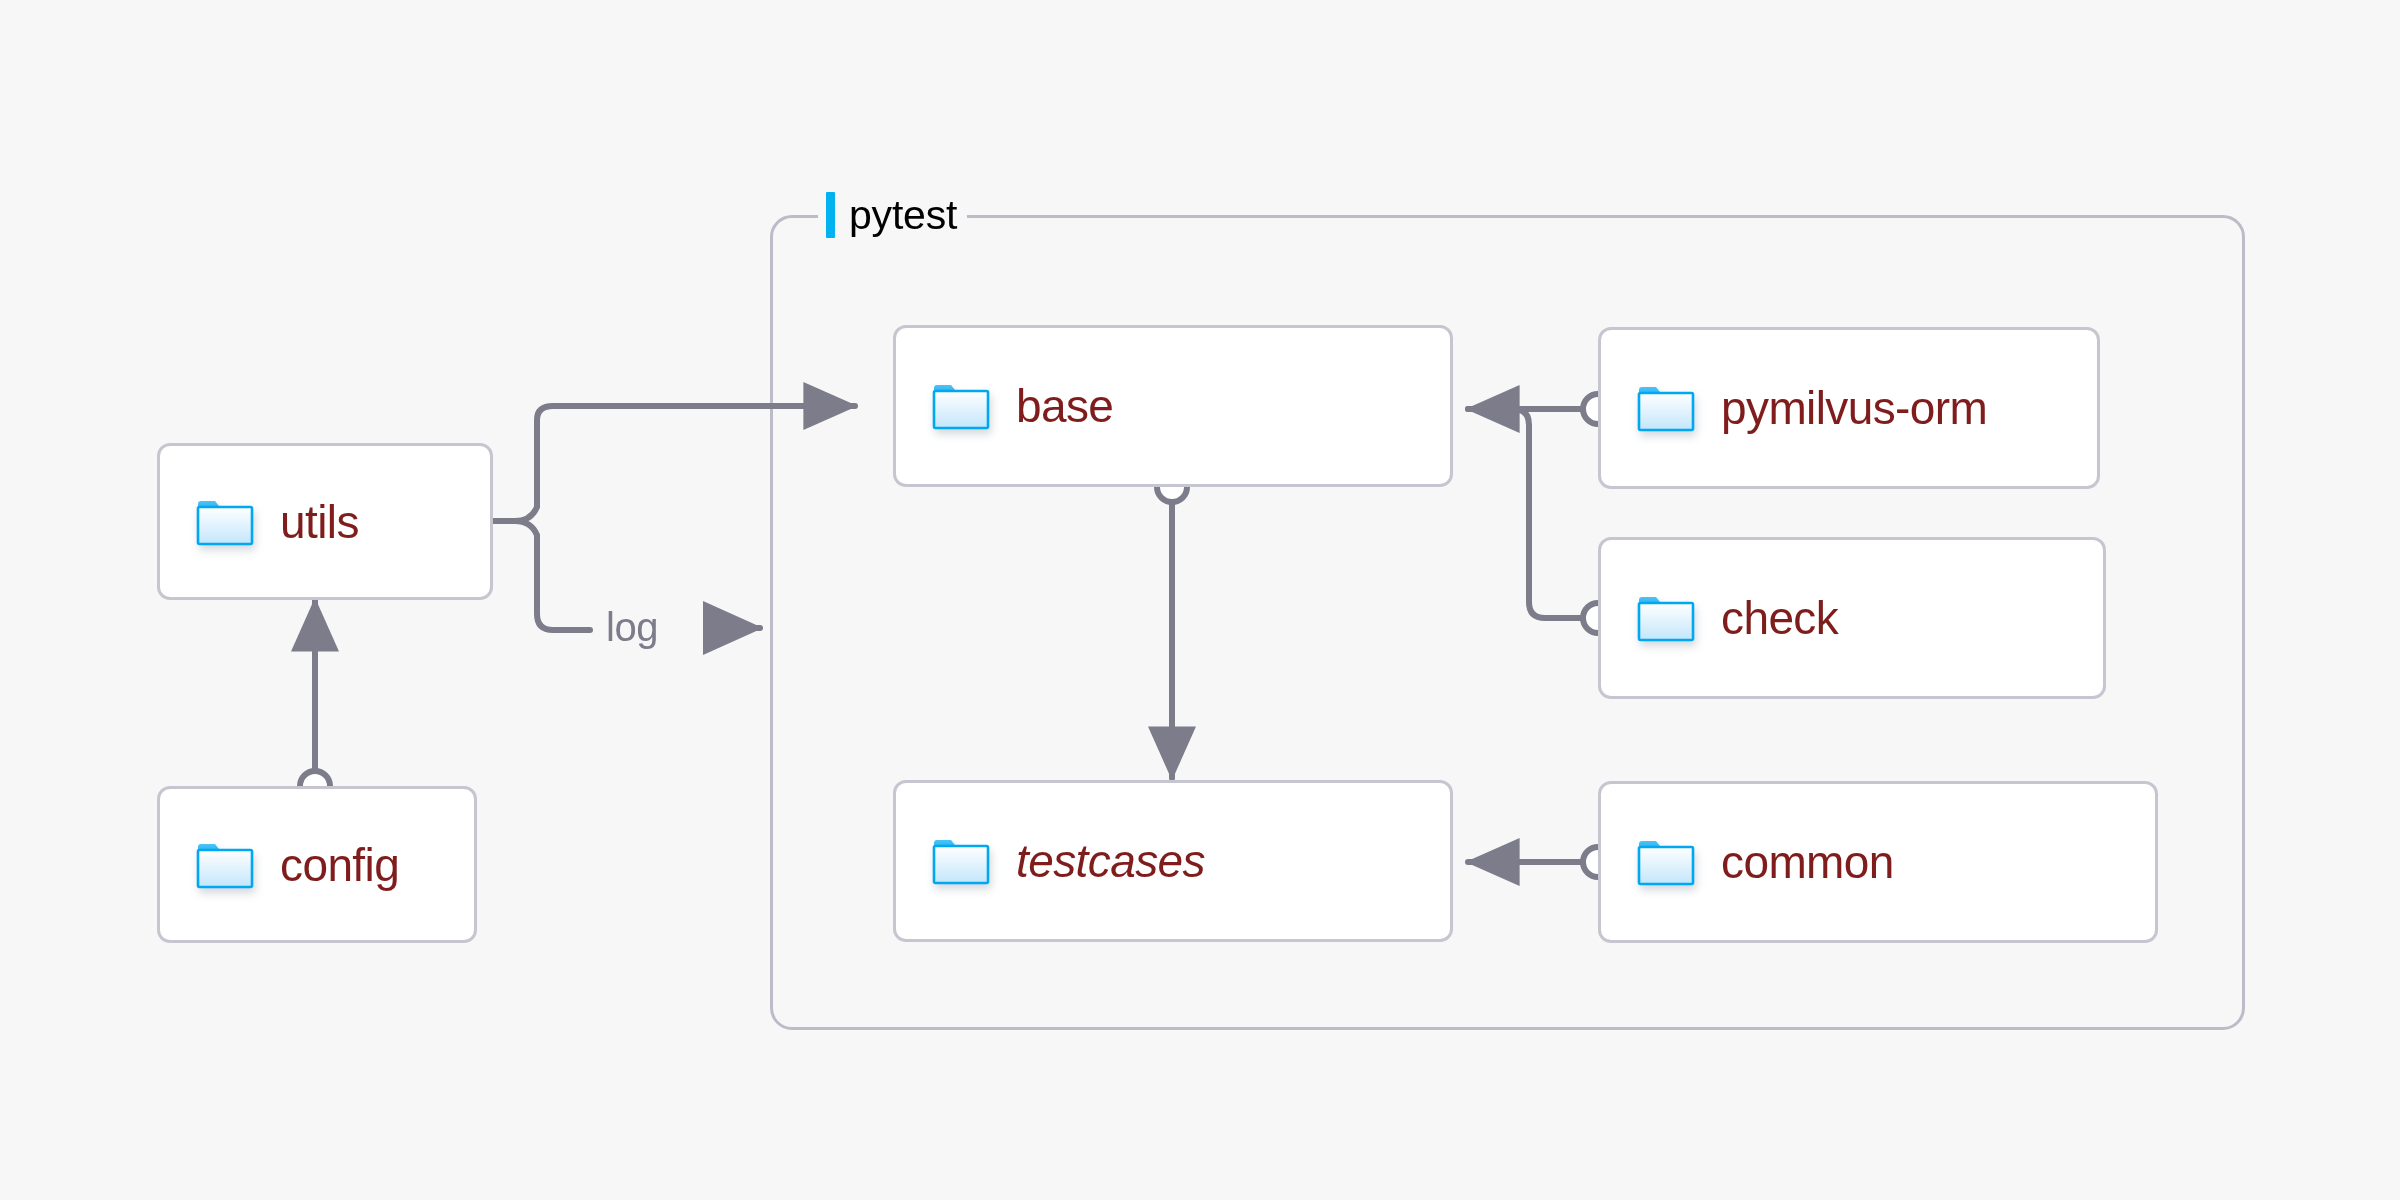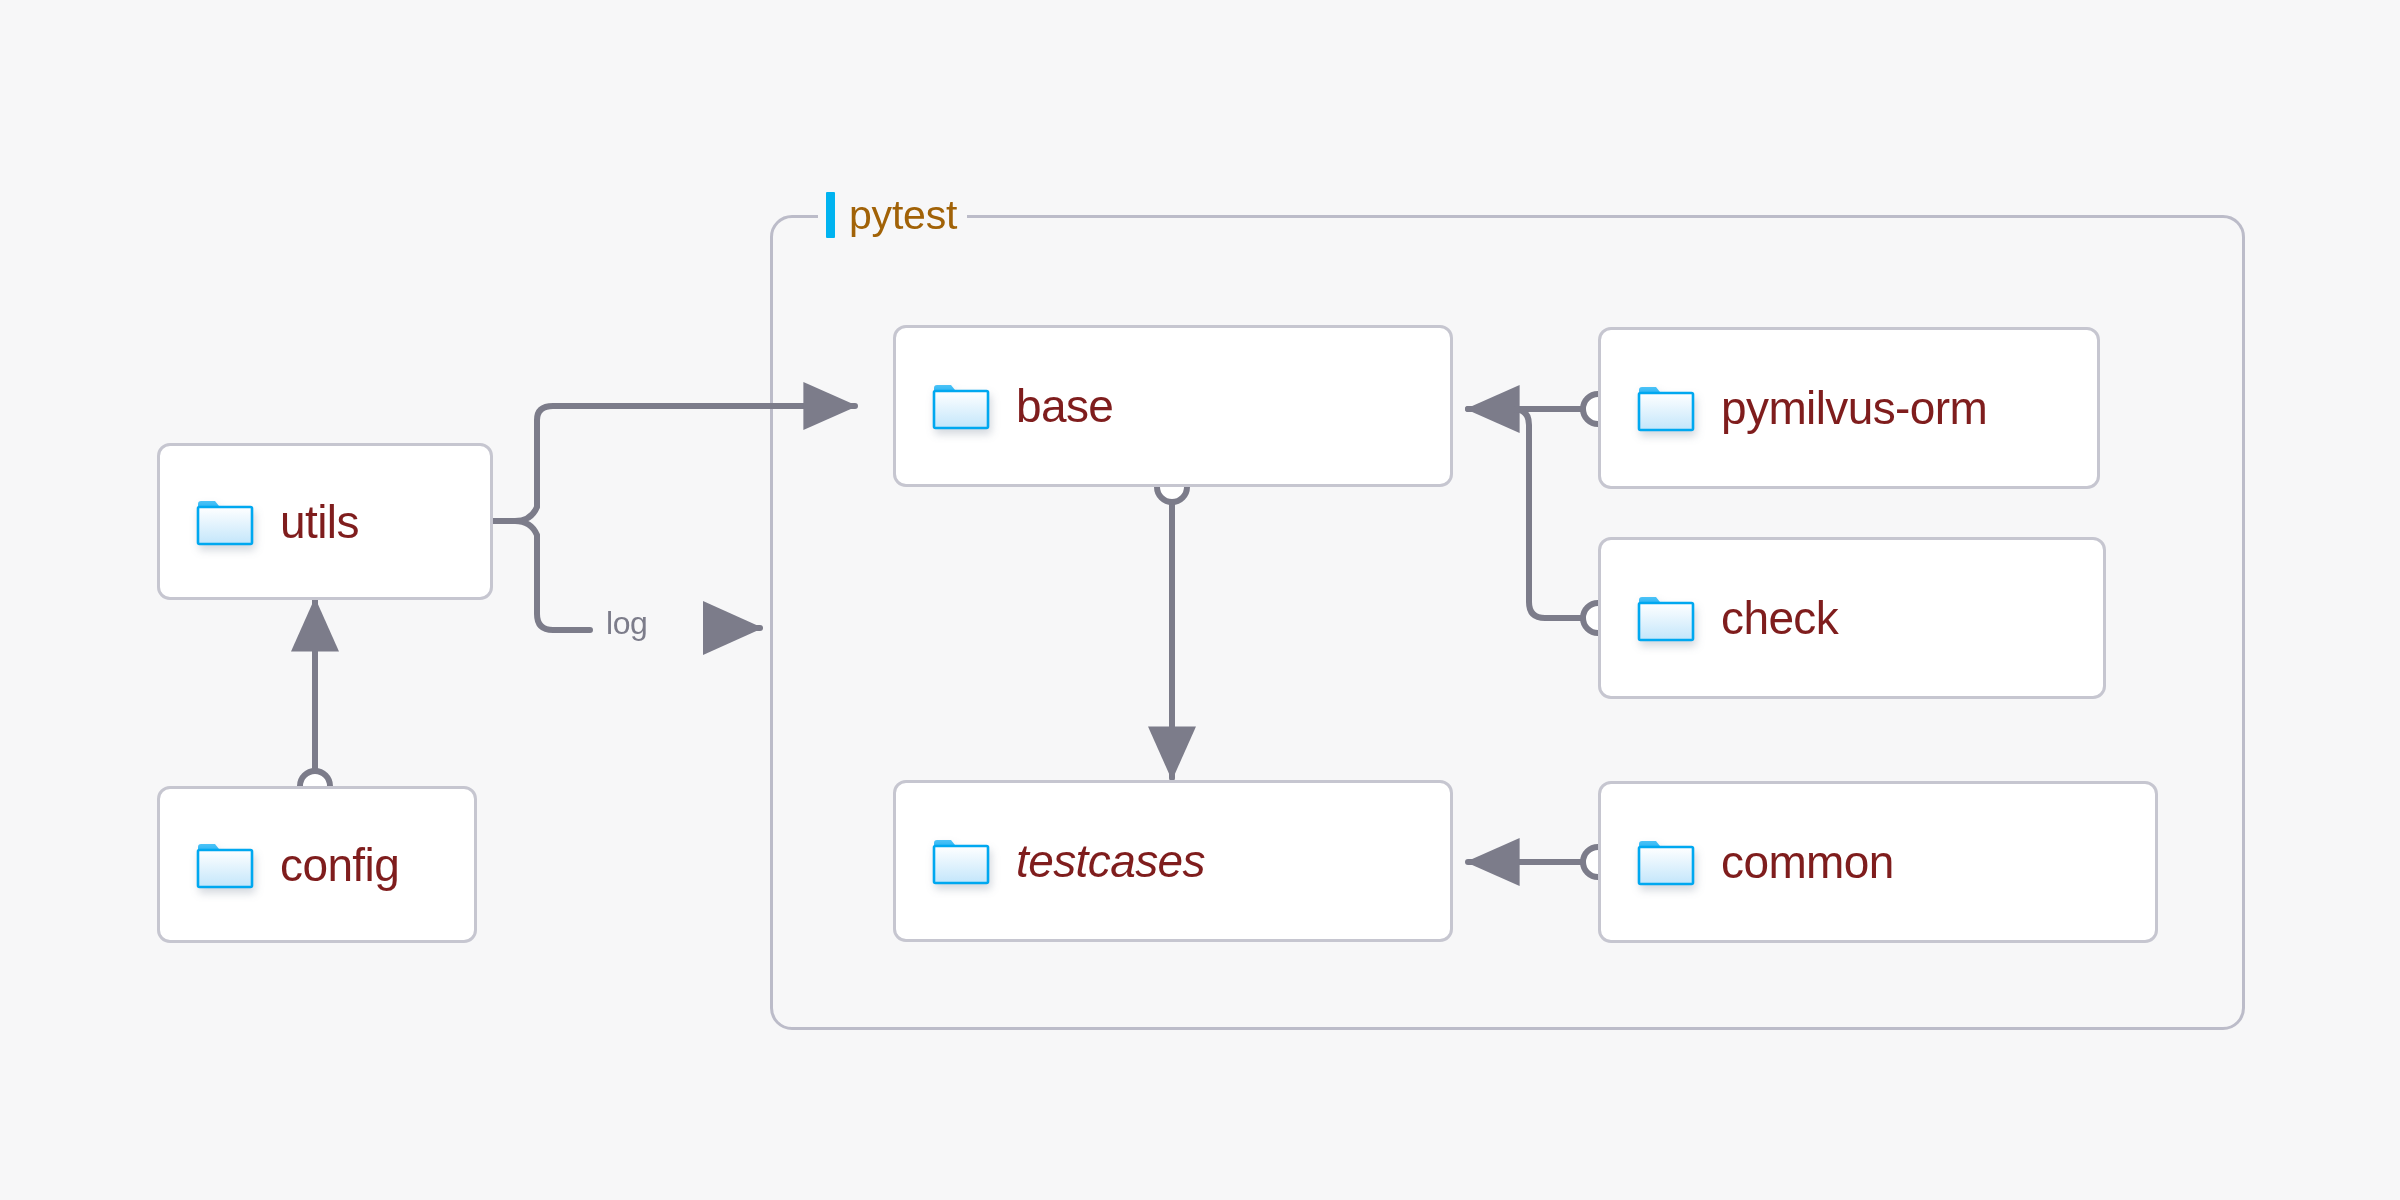--- a/index.html
+++ b/index.html
@@ -50,21 +50,21 @@
   }
   .group-bar {
     width: 9px;
     height: 46px;
     background: #00b3f0;
     border-radius: 1px;
     flex: none;
   }
   .group-label {
     font-size: 41px;
-    color: #a16207;
+    color: #000000;
     letter-spacing: -0.2px;
     white-space: nowrap;
     line-height: 1;
   }
   
   .node {
     position: absolute;
     box-sizing: border-box;
     background: #ffffff;
     border: 3px solid #c6c6d0;
@@ -90,21 +90,21 @@
   .folder-icon {
     width: 58px;
     height: 48px;
     flex: none;
     display: block;
     filter: drop-shadow(2px 5px 4px rgba(40,60,90,0.20));
   }
   
   .edge-label {
     position: absolute;
-    font-size: 32px;
+    font-size: 40px;
     color: #7c7c8a;
     letter-spacing: -0.4px;
     line-height: 1;
     white-space: nowrap;
     z-index: 4;
     background: #f7f7f8;
     padding: 2px 8px;
   }
 </style>
 </head>

